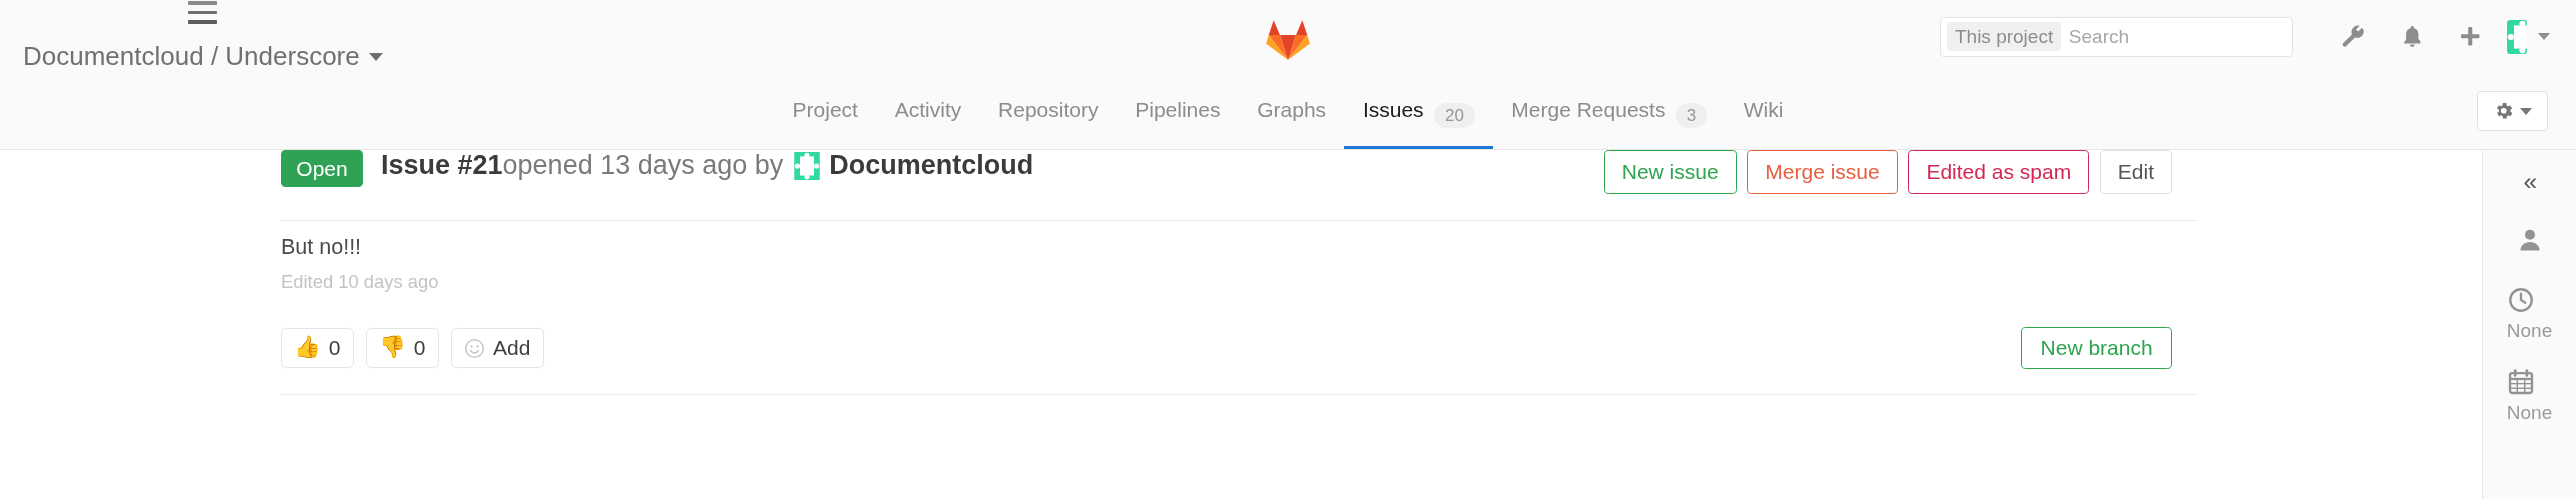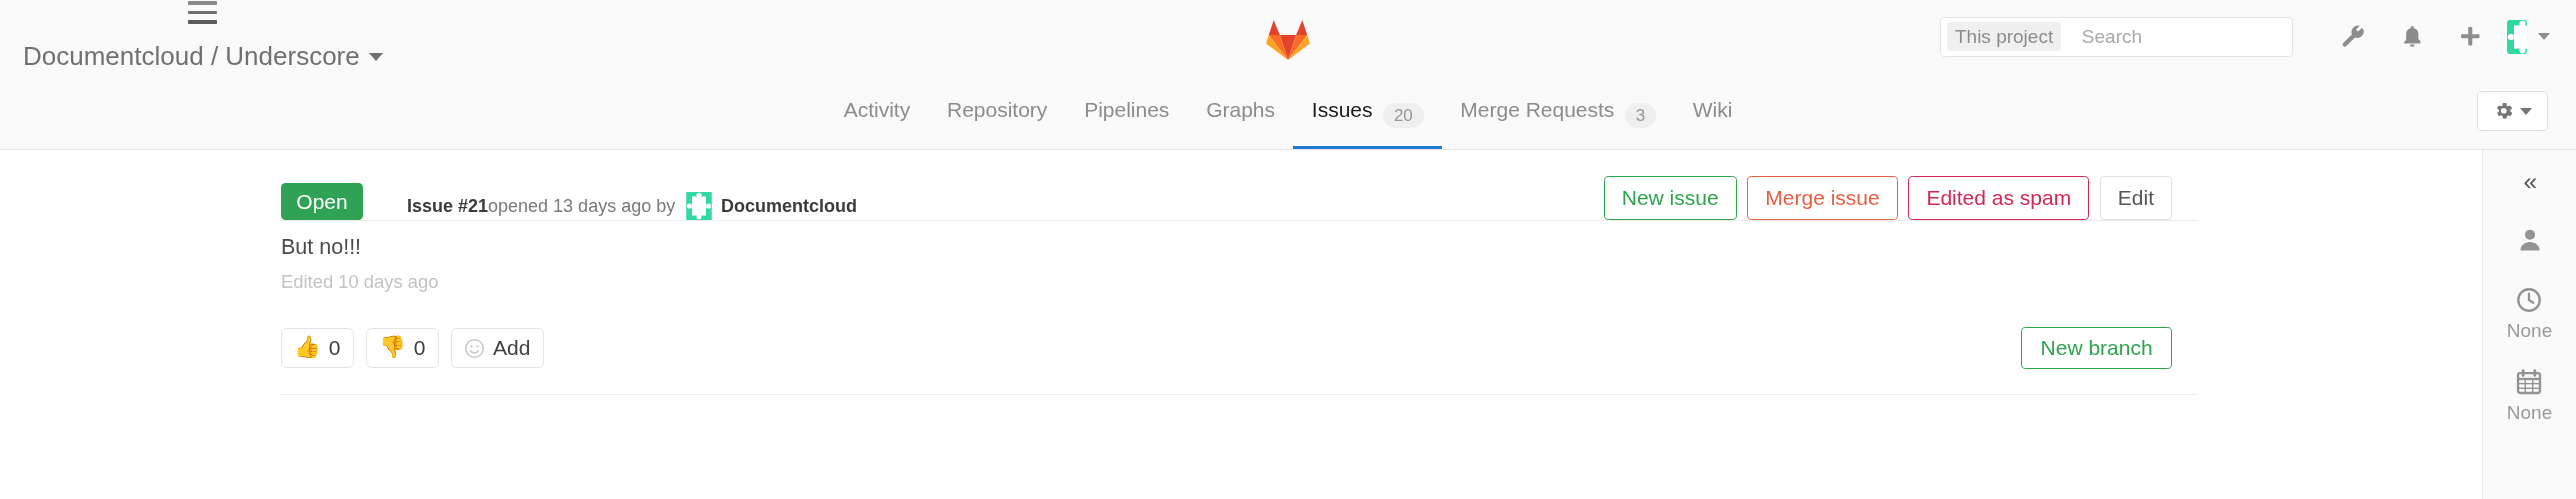--- a/index.html
+++ b/index.html
@@ -41,21 +41,21 @@
     border: 0.8px solid #e3e3e3; border-radius: 4.6px;
     display: flex; align-items: center; padding: 0 6.1px;
     margin-right: 31px;
   }
   .search-scope {
     background: #f0f0f0; color: #8c8c8c; font-size: 19px;
     padding: 3.8px 7.7px; border-radius: 3.1px; white-space: nowrap;
   }
   .search-input {
     border: 0; outline: 0; background: transparent; flex: 1;
-    font-size: 19px; color: #9b9b9b; padding-left: 21px;
+    font-size: 19px; color: #9b9b9b; padding-left: 8px;
     font-family: "Liberation Sans", sans-serif;
   }
   .search-input::placeholder { color: #a7a7a7; }
   .search-mag { width: 20px; height: 20px; opacity: .3; }
   .nav-icon { width: 43px; height: 38px; display: flex; align-items: center;
               justify-content: center; cursor: pointer; margin: 0 7.7px; }
   .avatar {
     width: 31px; height: 34px; border-radius: 3.1px; overflow: hidden;
     display: inline-block; vertical-align: middle;
   }
@@ -91,29 +91,29 @@
   }
 
   
   .body-wrap { display: flex; height: 350px; }
   .content {
     flex: 1; padding: 0 0 0 281px; position: relative;
   }
   .content-inner { width: 1917px; }
 
   .issue-head {
-    display: flex; align-items: flex-end; height: 71px;
+    display: flex; align-items: flex-start; height: 71px;
     border-bottom: 0.8px solid #ececec;
   }
   .state-badge {
     background: #30a256; color: #fff; font-size: 21px;
     padding: 7px 15.3px; border-radius: 4.6px; line-height: 1.1;
   }
   .issue-meta {
-    margin-left: 44px; font-size: 18px; color: #7a7a7a;
+    margin-left: 18px; font-size: 27px; color: #7a7a7a;
     display: flex; align-items: center; gap: 0; white-space: nowrap;
   }
   .issue-meta strong { color: #3b3b3b; font-weight: bold; }
   .meta-avatar { width: 26px; height: 28px; border-radius: 3.1px; margin: 0 9.2px 0 10.7px;
                  display: inline-block; vertical-align: middle; }
   .issue-actions { margin-left: auto; display: flex; gap: 10.7px; align-items: center;
                    padding-right: 26px; }
   .btn {
     border-radius: 4.6px; background: #fff; font-size: 21px;
     padding: 7.7px 17px; cursor: pointer; white-space: nowrap;
@@ -150,21 +150,21 @@
     border: 0.8px solid #2ea44f; color: #2ea44f; background: #fff;
     border-radius: 4.6px; font-size: 21px; padding: 8.4px 18.4px; cursor: pointer; text-align: center;
   }
 
   
   .rightbar {
     width: 94px; background: #fafafa; border-left: 0.8px solid #e9e9e9;
     display: flex; flex-direction: column; align-items: center;
     padding-top: 20px;
   }
-  .rb-item { display: flex; flex-direction: column; align-items: center;
+  .rb-item { display: flex; flex-direction: column; 
              margin-bottom: 26px; cursor: pointer; }
   .rb-collapse { font-size: 24.5px; color: #555; line-height: 1; margin-bottom: 31px;
                  cursor: pointer; letter-spacing: -1.5px; }
   .rb-label { font-size: 19px; color: #9a9a9a; margin-top: 6.1px; }
   .rb-icon { width: 28px; height: 28px; display: block; }
 </style>
 </head>
 <body>
 
 <div class="navbar">
@@ -230,20 +230,23 @@
           <circle cx="35" cy="22" r="4" fill="#ffffff"></circle>
         </svg>
       </span>
       <i class="user-caret"></i>
     </div>
   </div>
 </div>
 
 <div class="subnav">
   <div class="tabs">
+    <div class="tab">
+      <span>Project</span>
+    </div>
     <div class="tab">
       <span>Activity</span>
     </div>
     <div class="tab">
       <span>Repository</span>
     </div>
     <div class="tab">
       <span>Pipelines</span>
     </div>
     <div class="tab">

